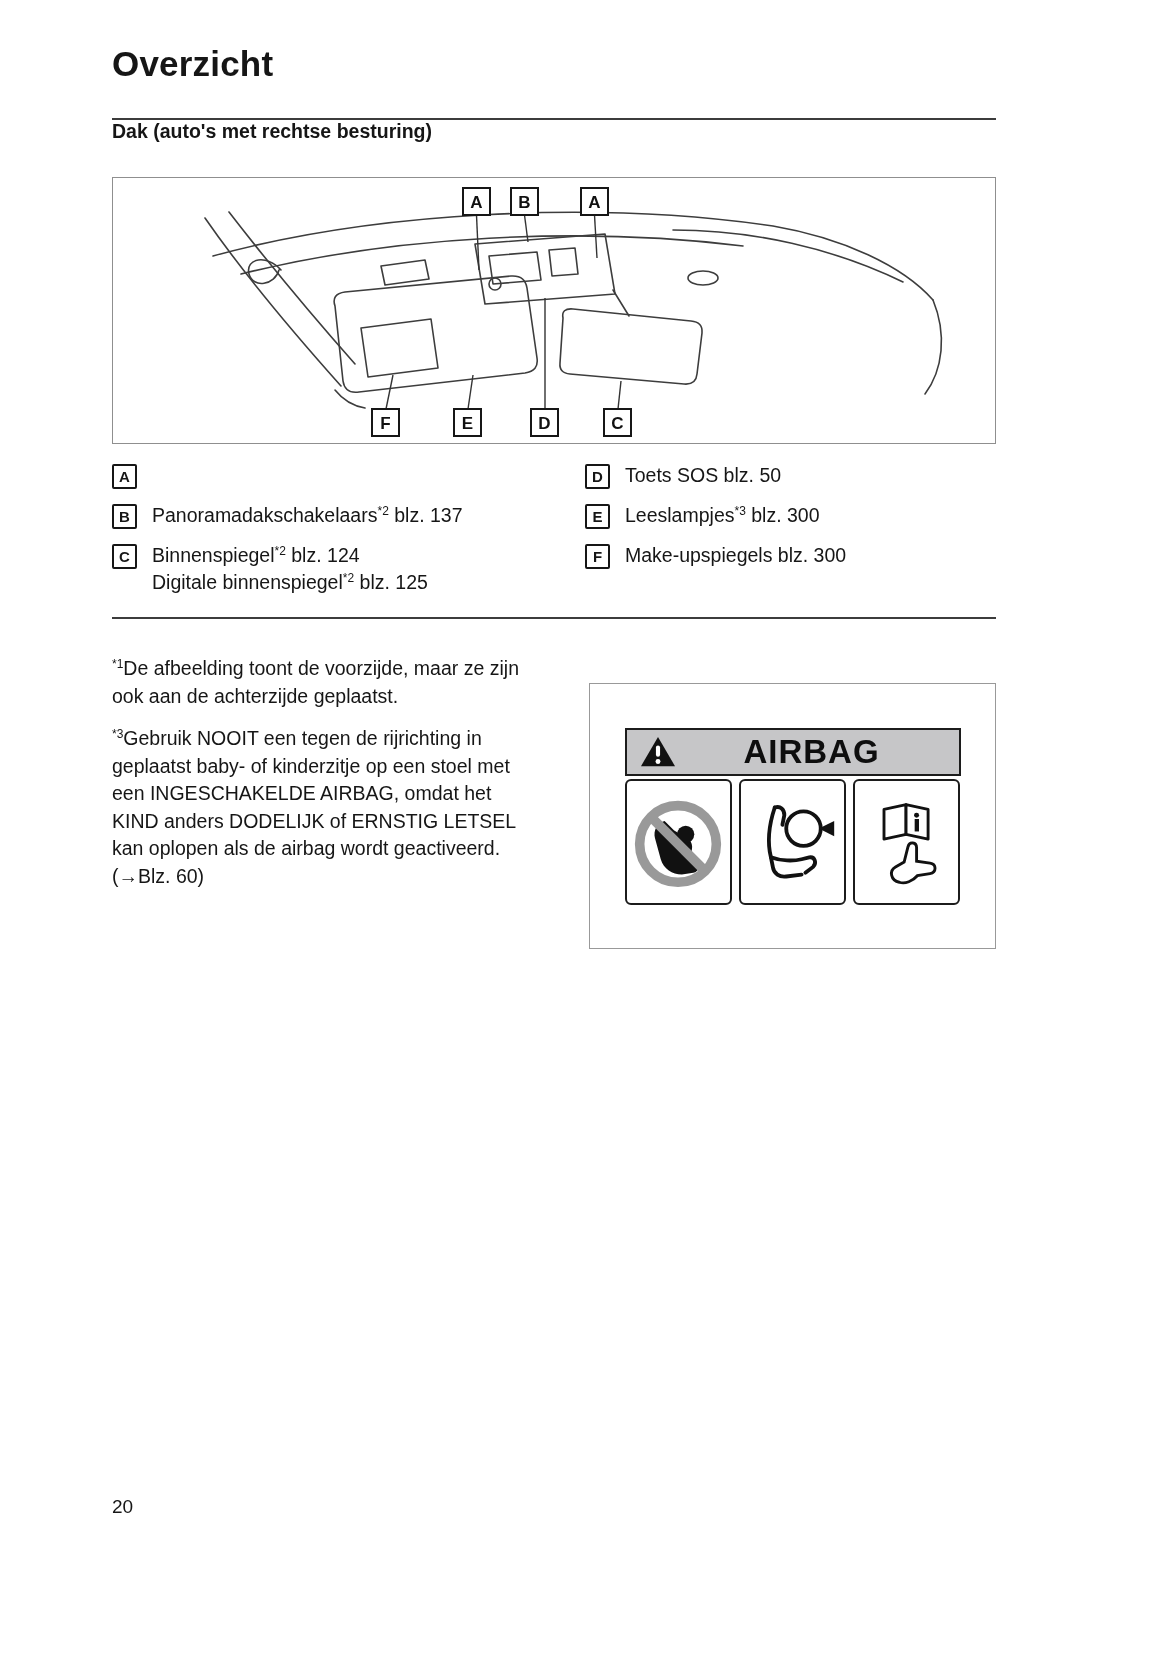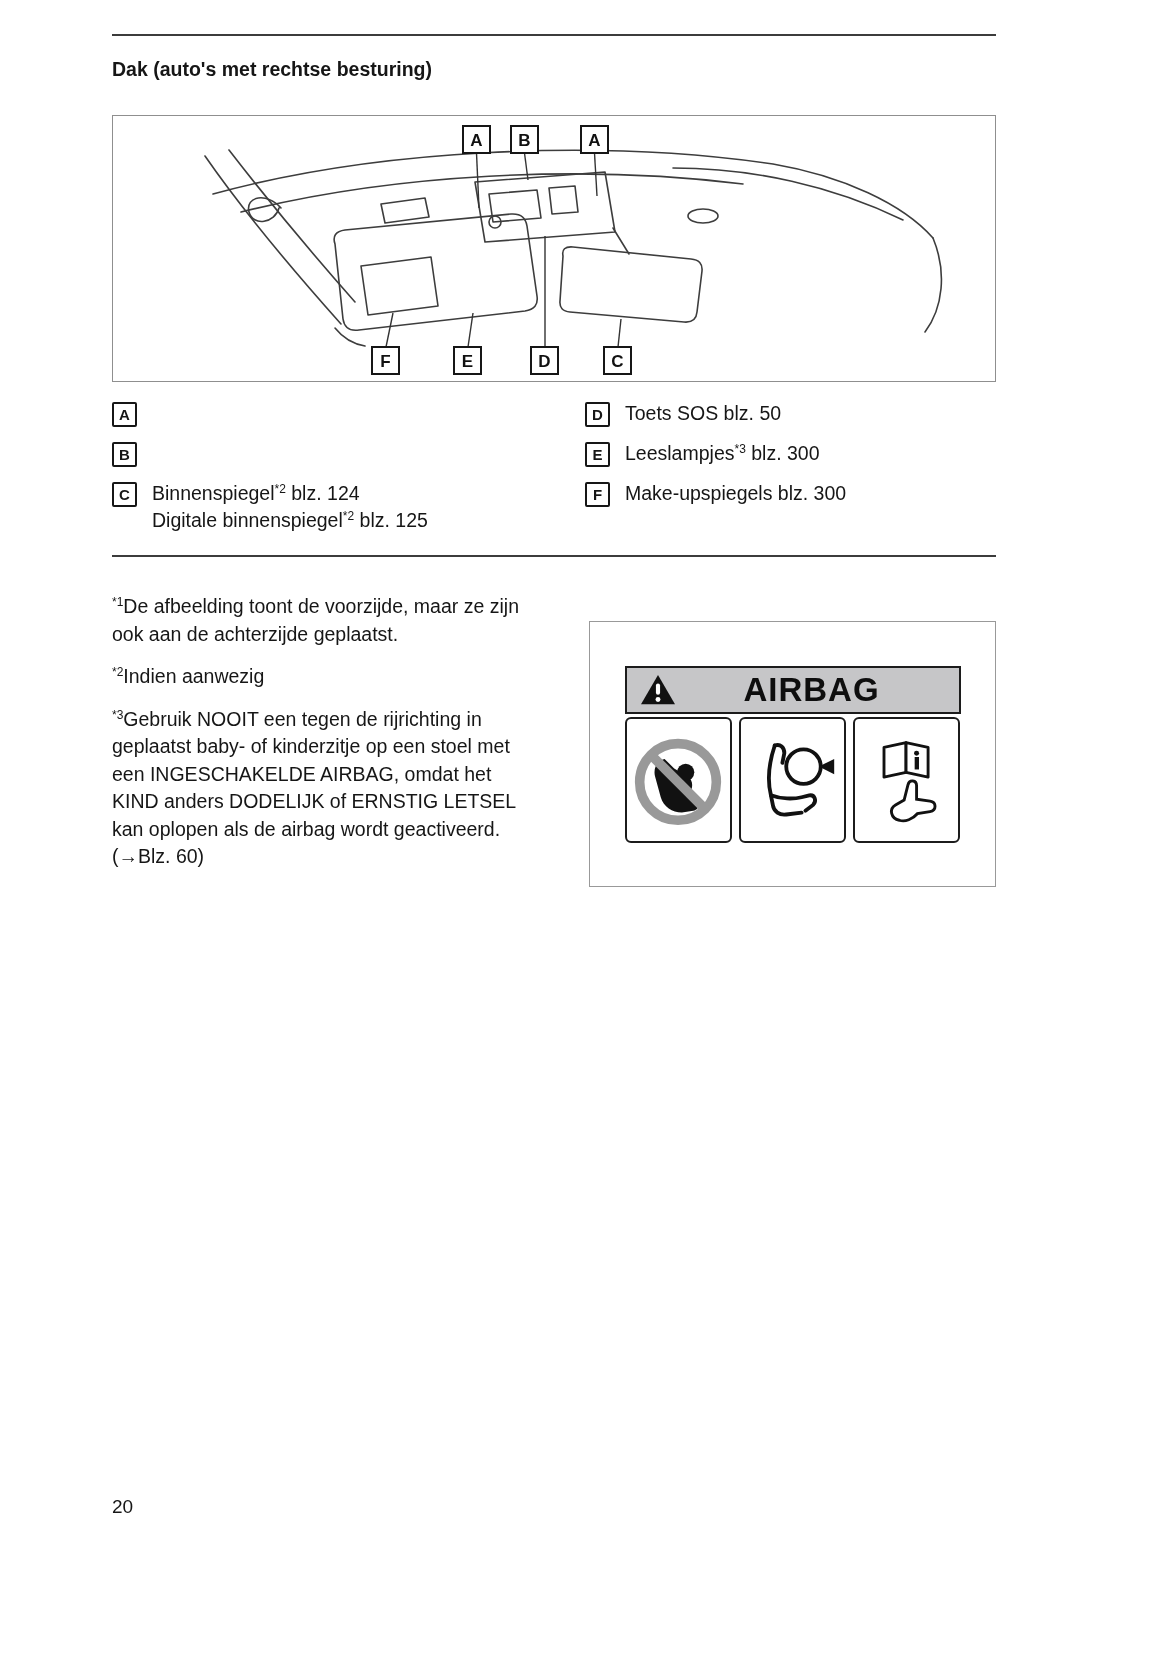--- a/index.html
+++ b/index.html
@@ -9,21 +9,21 @@
     font-family:"Liberation Sans","DejaVu Sans",sans-serif;
     color:#161616;
     position:relative;
     overflow:hidden;
   }
   .content { position:absolute; left:112px; top:0; width:884px; }
 
   .title { margin-top:44px; font-size:35px; font-weight:700; letter-spacing:.2px; }
   .rule { border:none; border-top:2px solid #3c3c3c; height:0; }
   .rule-1 { margin-top:34px; }
-  .section-heading { margin-top:22px; font-size:19.5px; font-weight:700; }
+  .section-heading { font-size:19.5px; font-weight:700; }
 
   .diagram-box { margin-top:34px; border:1px solid #8f8f8f; height:267px; background:#fff; overflow:hidden; }
   .diagram-box svg { display:block; }
   .sketch { fill:none; stroke:#3d3d3d; stroke-width:1.6; stroke-linecap:round; stroke-linejoin:round; }
   .leader { stroke:#333; stroke-width:1.4; }
   .label-rect { fill:#ffffff; stroke:#161616; stroke-width:2; }
   .label-txt { font-family:"Liberation Sans",sans-serif; font-size:17px; font-weight:700; fill:#111; text-anchor:middle; }
 
   .legend { display:flex; margin-top:18px; }
   .legend-col-left { width:473px; flex:0 0 auto; }
@@ -60,20 +60,21 @@
     background:#fff; display:flex; align-items:center; justify-content:center;
   }
 
   .page-number { position:absolute; left:112px; top:1496px; font-size:19px; font-weight:400; }
 </style>
 </head>
 <body>
 
 <div class="content">
 
+  <h1 class="title">Overzicht</h1>
   <hr class="rule rule-1">
   <div class="section-heading">Dak (auto's met rechtse besturing)</div>
 
   <div class="diagram-box">
     <svg width="881" height="265" viewBox="0 0 881 265">
 
       <g class="sketch">
         <path d="M 100,78 C 260,34 480,22 660,48 C 730,60 790,88 820,122"></path>
         <path d="M 128,96 C 280,58 470,48 630,68"></path>
         <path d="M 92,40 C 128,92 178,152 228,208"></path>
@@ -147,20 +148,23 @@
 
   <div class="legend">
     <div class="legend-col-left">
 
       <div class="legend-item">
         <span class="key-box">A</span>
       </div>
 
       <div class="legend-item">
         <span class="key-box">B</span>
+        <div class="legend-text">
+          <div><span>Panoramadakschakelaars</span><sup>*2</sup><span> blz. 137</span></div>
+        </div>
       </div>
 
       <div class="legend-item">
         <span class="key-box">C</span>
         <div class="legend-text">
           <div><span>Binnenspiegel</span><sup>*2</sup><span> blz. 124</span></div>
           <div><span>Digitale binnenspiegel</span><sup>*2</sup><span> blz. 125</span></div>
         </div>
       </div>
 
@@ -190,21 +194,20 @@
 
     </div>
   </div>
 
   <hr class="rule rule-2">
 
   <div class="lower">
 
     <div class="footnotes">
       <p class="footnote"><sup>*1</sup><span>De afbeelding toont de voorzijde, maar ze zijn ook aan de achterzijde geplaatst.</span></p>
-      <p class="footnote"><sup>*2</sup><span>Indien aanwezig</span></p>
       <p class="footnote"><sup>*3</sup><span>Gebruik NOOIT een tegen de rijrichting in geplaatst baby- of kinderzitje op een stoel met een INGESCHAKELDE AIRBAG, omdat het KIND anders DODELIJK of ERNSTIG LETSEL kan oplopen als de airbag wordt geactiveerd. (→Blz. 60)</span></p>
     </div>
 
     <div class="airbag-outer">
       <div class="airbag-label">
         <div class="airbag-header">
           <svg width="38" height="34" viewBox="0 0 40 36">
             <path d="M20,2 L38,33 L2,33 Z" fill="#111"></path>
             <rect x="17.8" y="11" width="4.4" height="12" rx="2.2" fill="#fff"></rect>
             <circle cx="20" cy="28" r="2.6" fill="#fff"></circle>

